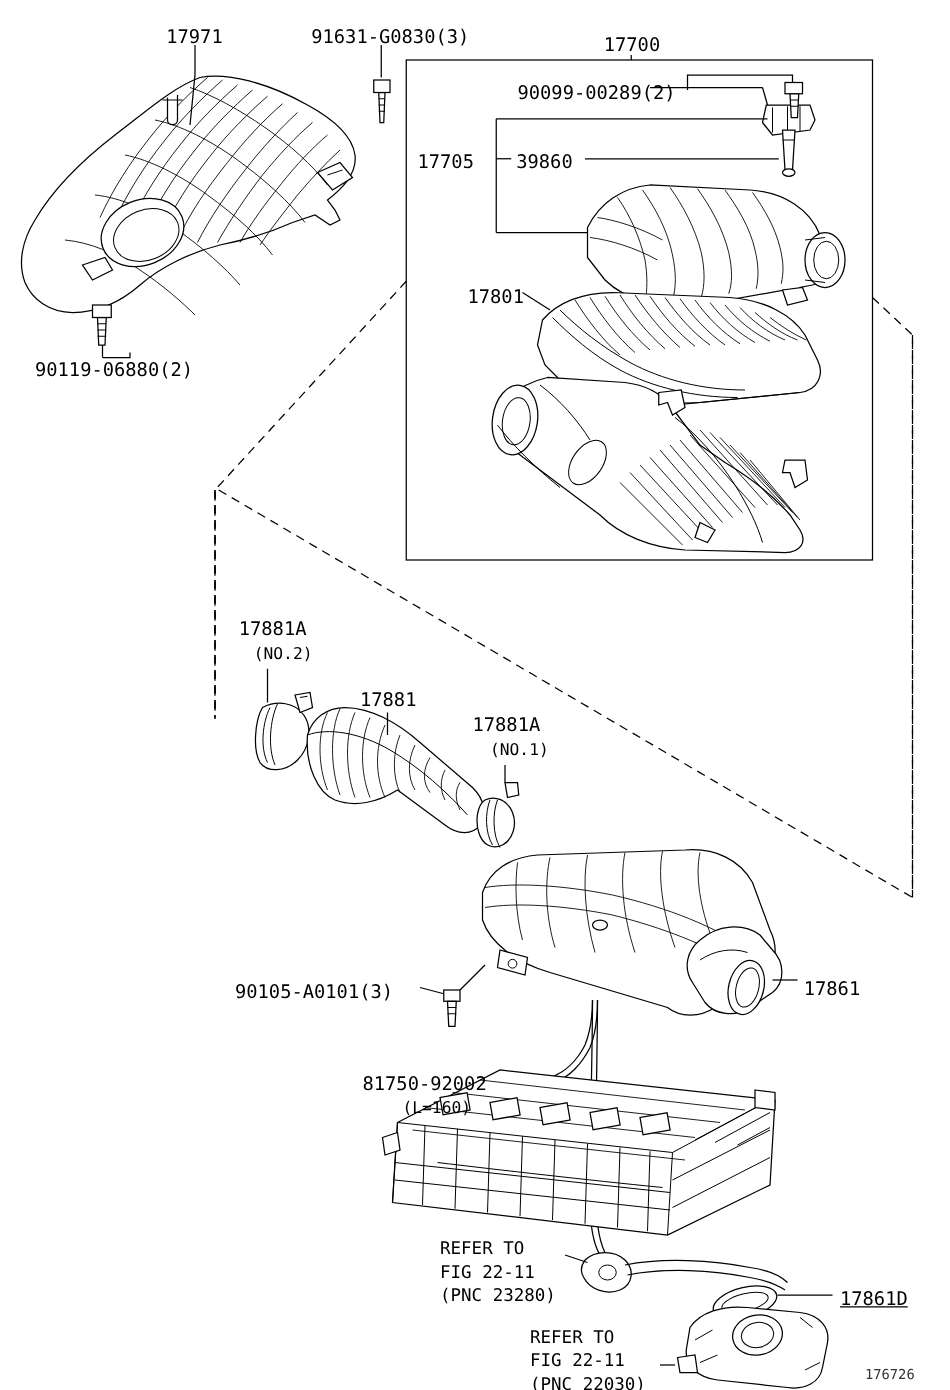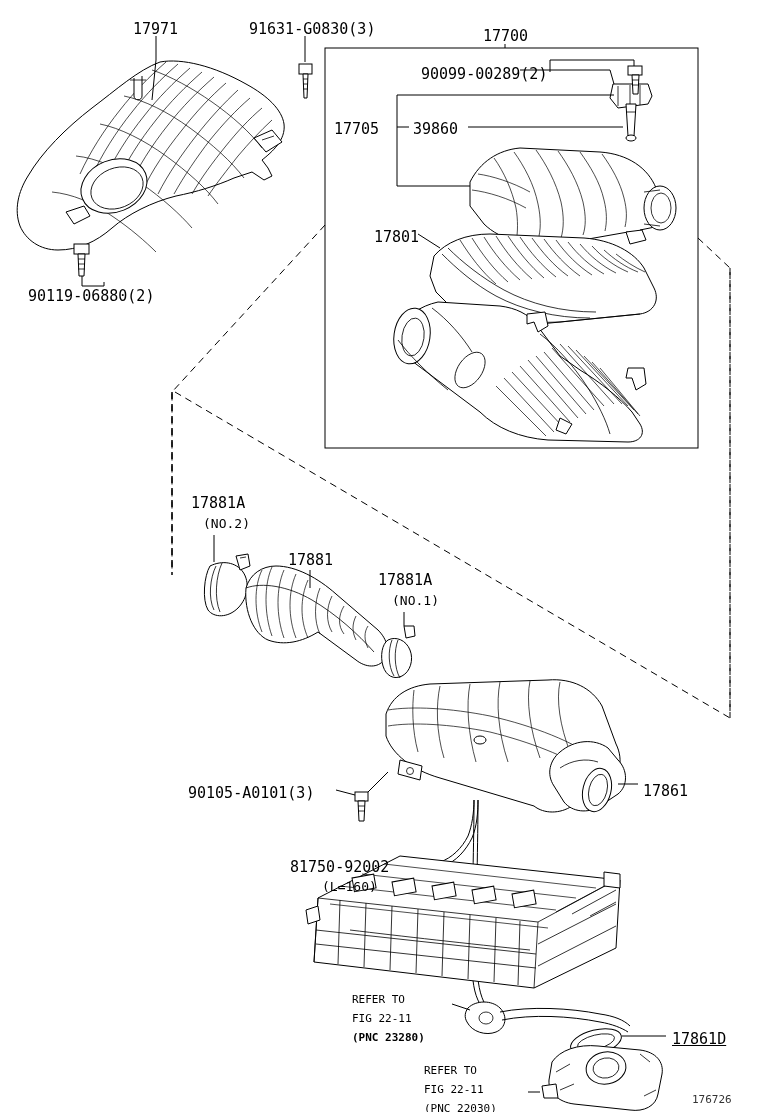--- a/index.html
+++ b/index.html
@@ -22,21 +22,21 @@
     font-family: "DejaVu Sans Mono", monospace;
     font-size: 15px;
     color: #000000;
     white-space: nowrap;
     letter-spacing: 0px;
   }
   .lbl.small {
     font-size: 13px;
   }
   .lbl.refer {
-    font-size: 11px;
+    font-size: 14px;
     line-height: 17px;
   }
   .lbl.code {
     font-size: 11px;
     color: #333;
   }
   svg {
     position: absolute;
     left: 0;
     top: 0;
@@ -392,38 +392,38 @@
       <path class="ln-thin" d="M556,1072 L570,1064 M560,1090 L574,1084 M640,1054 L650,1062 M644,1096 L656,1090"></path>
       <path class="fillwhite" d="M542,1086 L556,1084 L558,1098 L544,1098 Z"></path>
       <path class="leader" d="M540,1092 L528,1092"></path>
     </g>
 
   </svg>
 
   <div class="lbl" style="left:133px; top:20px;">17971</div>
   <div class="lbl" style="left:249px; top:20px;">91631-G0830(3)</div>
   <div class="lbl" style="left:483px; top:27px;">17700</div>
-  <div class="lbl" style="left:414px; top:65px;margin-left:7px;">90099-00289(2)</div>
+  <div class="lbl" style="left:414px; top:65px;">90099-00289(2)</div>
   <div class="lbl" style="left:334px; top:120px;">17705</div>
   <div class="lbl" style="left:413px; top:120px;">39860</div>
   <div class="lbl" style="left:374px; top:228px;">17801</div>
   <div class="lbl" style="left:28px;  top:287px;">90119-06880(2)</div>
   <div class="lbl" style="left:191px; top:494px;">17881A</div>
   <div class="lbl small" style="left:203px; top:516px;">(NO.2)</div>
   <div class="lbl" style="left:288px; top:551px;">17881</div>
   <div class="lbl" style="left:378px; top:571px;">17881A</div>
   <div class="lbl small" style="left:392px; top:593px;">(NO.1)</div>
   <div class="lbl" style="left:643px; top:782px;">17861</div>
   <div class="lbl" style="left:188px; top:784px;">90105-A0101(3)</div>
   <div class="lbl" style="left:290px; top:858px;">81750-92002</div>
   <div class="lbl small" style="left:322px; top:879px;">(L=160)</div>
 
   <div class="lbl refer" style="left:352px; top:991px;">REFER TO</div>
   <div class="lbl refer" style="left:352px; top:1010px;">FIG 22-11</div>
-  <div class="lbl refer" style="left:352px; top:1029px;font-weight:bold;">(PNC 23280)</div>
+  <div class="lbl refer" style="left:352px; top:1029px;">(PNC 23280)</div>
 
   <div class="lbl" style="left:672px; top:1030px;text-decoration:underline;">17861D</div>
 
   <div class="lbl refer" style="left:424px; top:1062px;">REFER TO</div>
   <div class="lbl refer" style="left:424px; top:1081px;">FIG 22-11</div>
   <div class="lbl refer" style="left:424px; top:1100px;">(PNC 22030)</div>
 
   <div class="lbl code" style="left:692px; top:1093px;">176726</div>
 
 </div>

